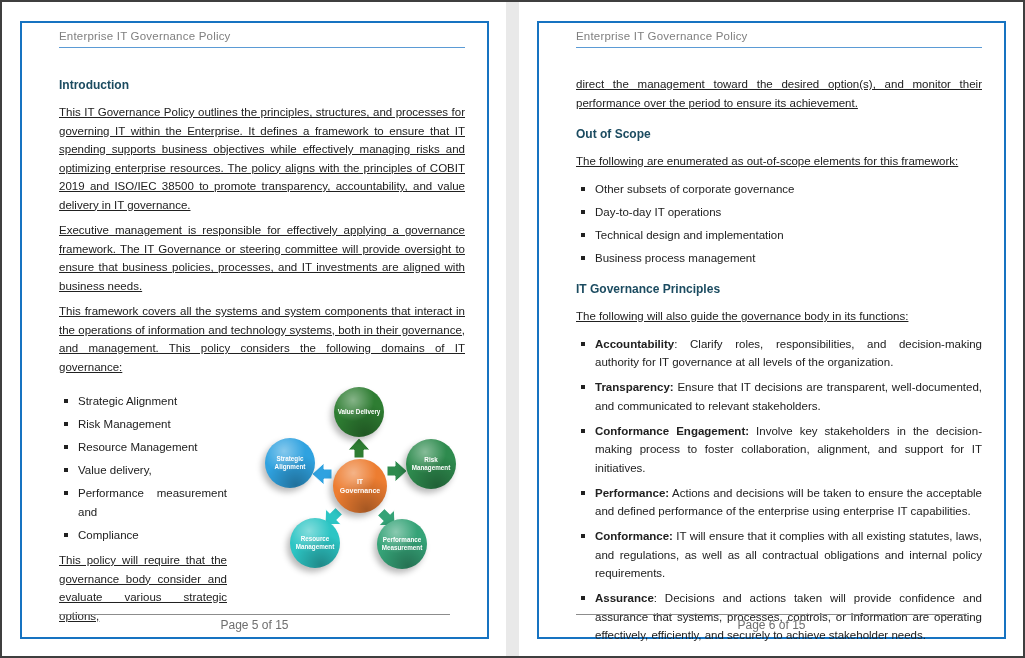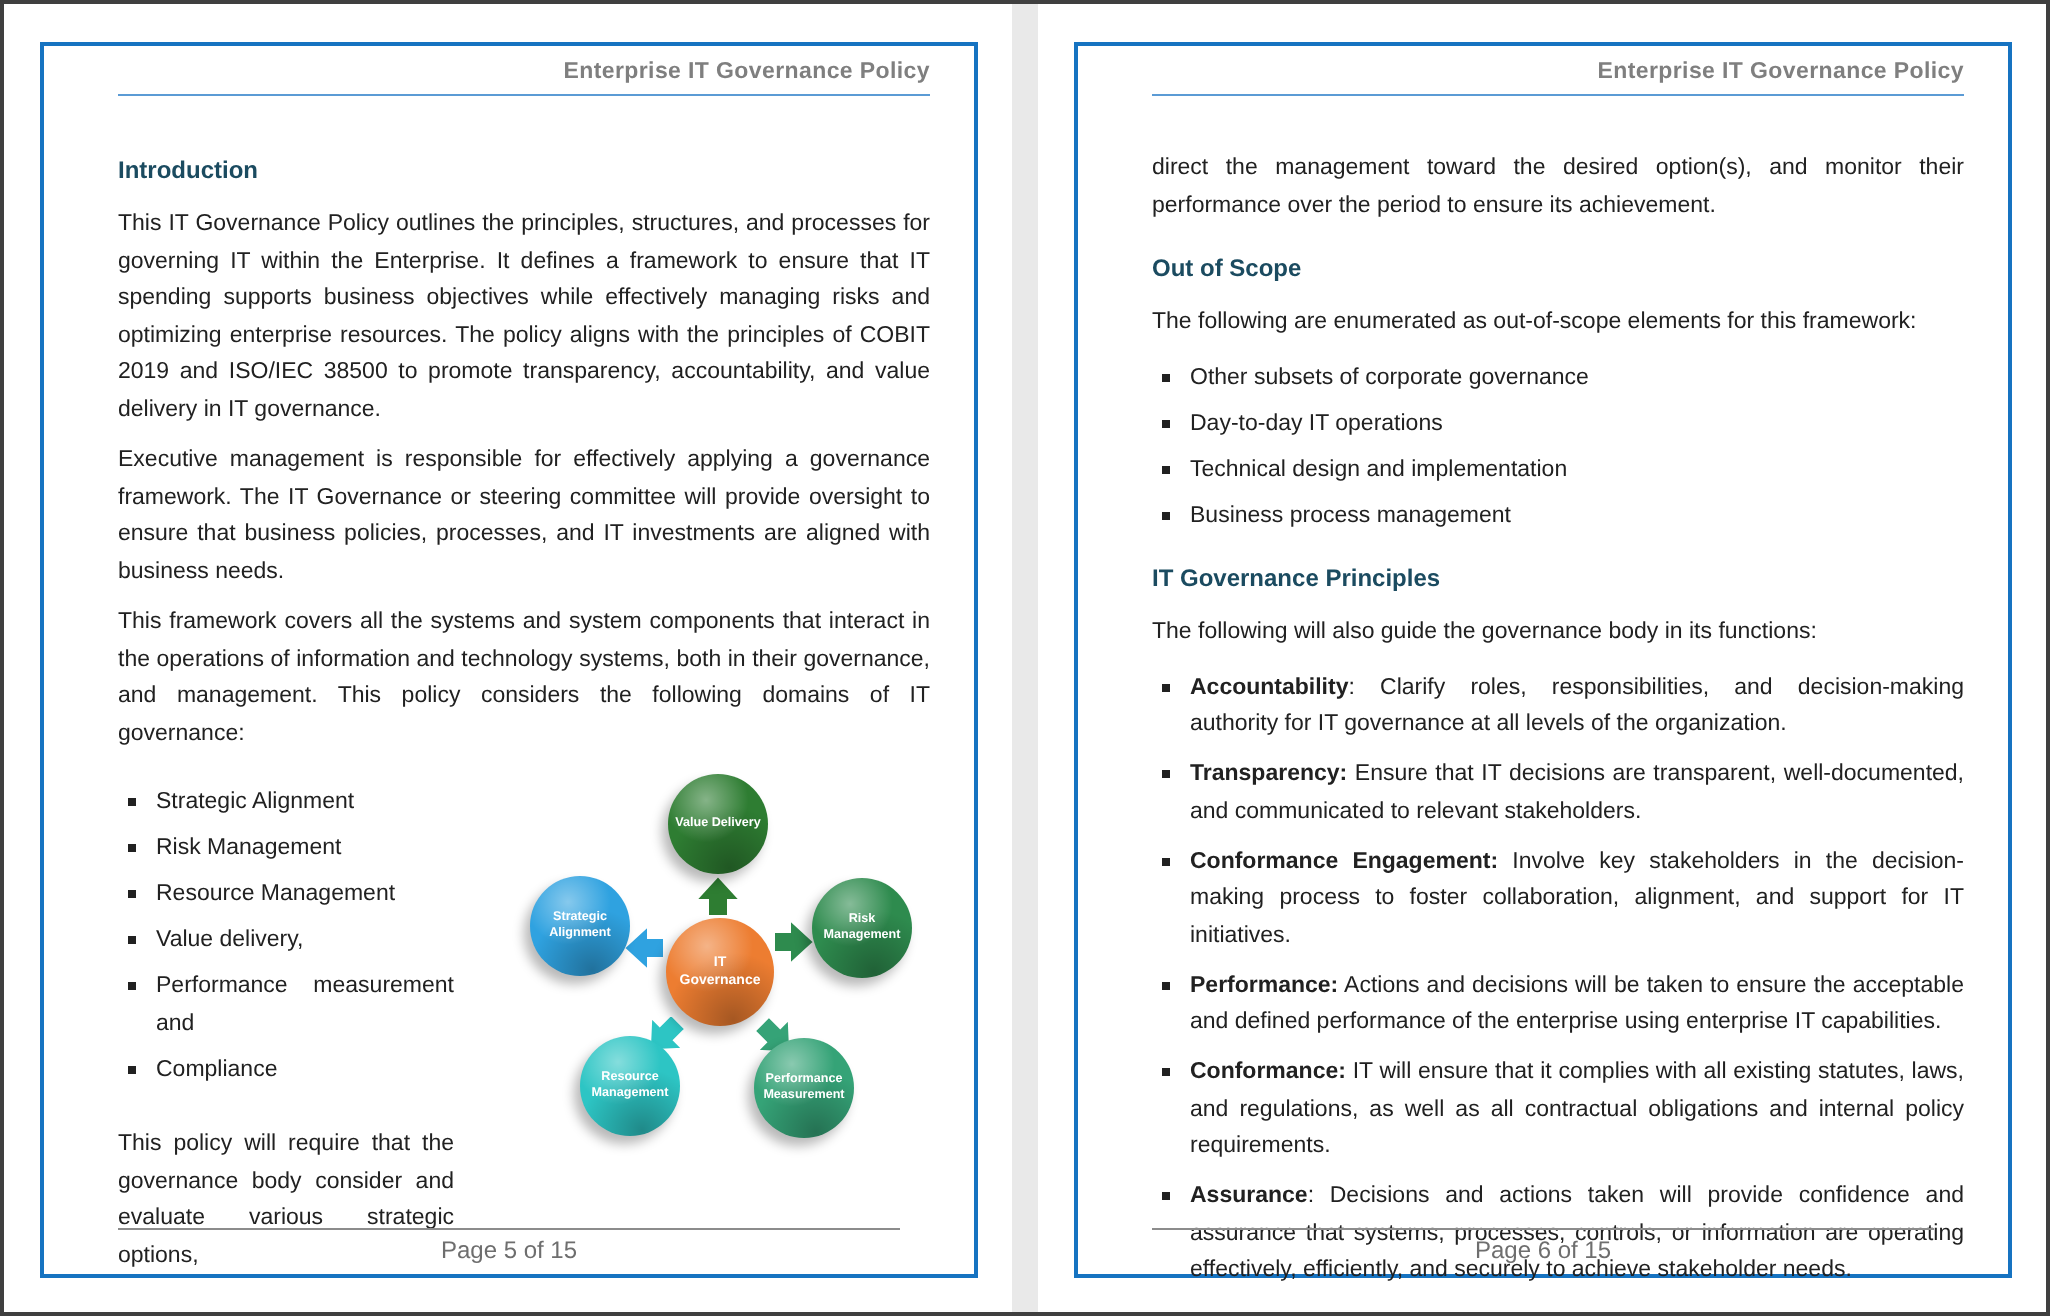--- a/index.html
+++ b/index.html
@@ -9,39 +9,39 @@
   .stage { position:relative; width:1025px; height:658px; border:2px solid var(--c-outer_border);
            background:#fff; display:flex; overflow:hidden; }
   .page { position:relative; width:504px; height:100%; background:#fff; flex:0 0 auto; }
   .page-gap { width:13px; height:100%; background:var(--c-page_gap); flex:0 0 auto; }
 
   .page-border { position:absolute; inset:19px 17px 17px 18px;
                  border:2px solid var(--c-page_border); background:#fff; }
 
   .page-header { margin:0 22px 0 37px; padding:7px 0 5px;
                  border-bottom:1.5px solid var(--c-header_rule);
-                 text-align:right; font-size:11.5px; font-weight:bold;
+                 font-size:11.5px; font-weight:normal;
                  color:var(--c-header_text); letter-spacing:.2px; }
 
   .content { padding:0 22px 0 37px; font-size:11.5px; line-height:18.5px; }
   .content h1 { font-size:12px; line-height:20px; color:var(--c-heading);
                 margin:12px 0 8px; font-weight:bold; }
   .content > h1:first-child { margin-top:27px; }
-  .content p { text-align:justify; margin:0 0 7px; }
+  .content p { text-align:justify; margin:0 0 7px;text-decoration:underline; }
 
   ul.bullets { list-style:none; margin:9px 0 0 0; }
   ul.bullets li { position:relative; padding-left:19px; margin-bottom:4.5px; text-align:justify; }
   ul.bullets li::before { content:""; position:absolute; left:5px; top:7px;
                           width:4px; height:4px; background:var(--c-body_text); }
   ul.bullets.spaced li { margin-bottom:6.5px; }
   ul.bullets li b { font-weight:bold; }
 
   .scope-row { display:flex; margin-top:0;gap:28px; }
   .scope-left { flex:1 1 auto; min-width:0; }
-  .scope-left .narrow { margin-top:19px; }
+  .scope-left .narrow { margin-top:7px; }
 
   .diagram { position:relative; flex:0 0 210px; width:210px; height:196px; margin-top:1px; }
   .diagram svg { position:absolute; inset:0; }
   .dnode { position:absolute; width:50px; height:50px; border-radius:50%;
            transform:translate(-50%,-50%); display:flex; align-items:center; justify-content:center;
            text-align:center; color:#fff; font-weight:bold; font-size:6.3px; line-height:1.3;
            box-shadow:-3px 4px 6px rgba(0,0,0,.28);
            background-image:radial-gradient(circle at 38% 26%, rgba(255,255,255,.42), rgba(255,255,255,0) 44%),
                             radial-gradient(circle at 62% 94%, rgba(0,0,0,.30), rgba(0,0,0,0) 55%); }
   .dnode span { display:block; width:44px; }

